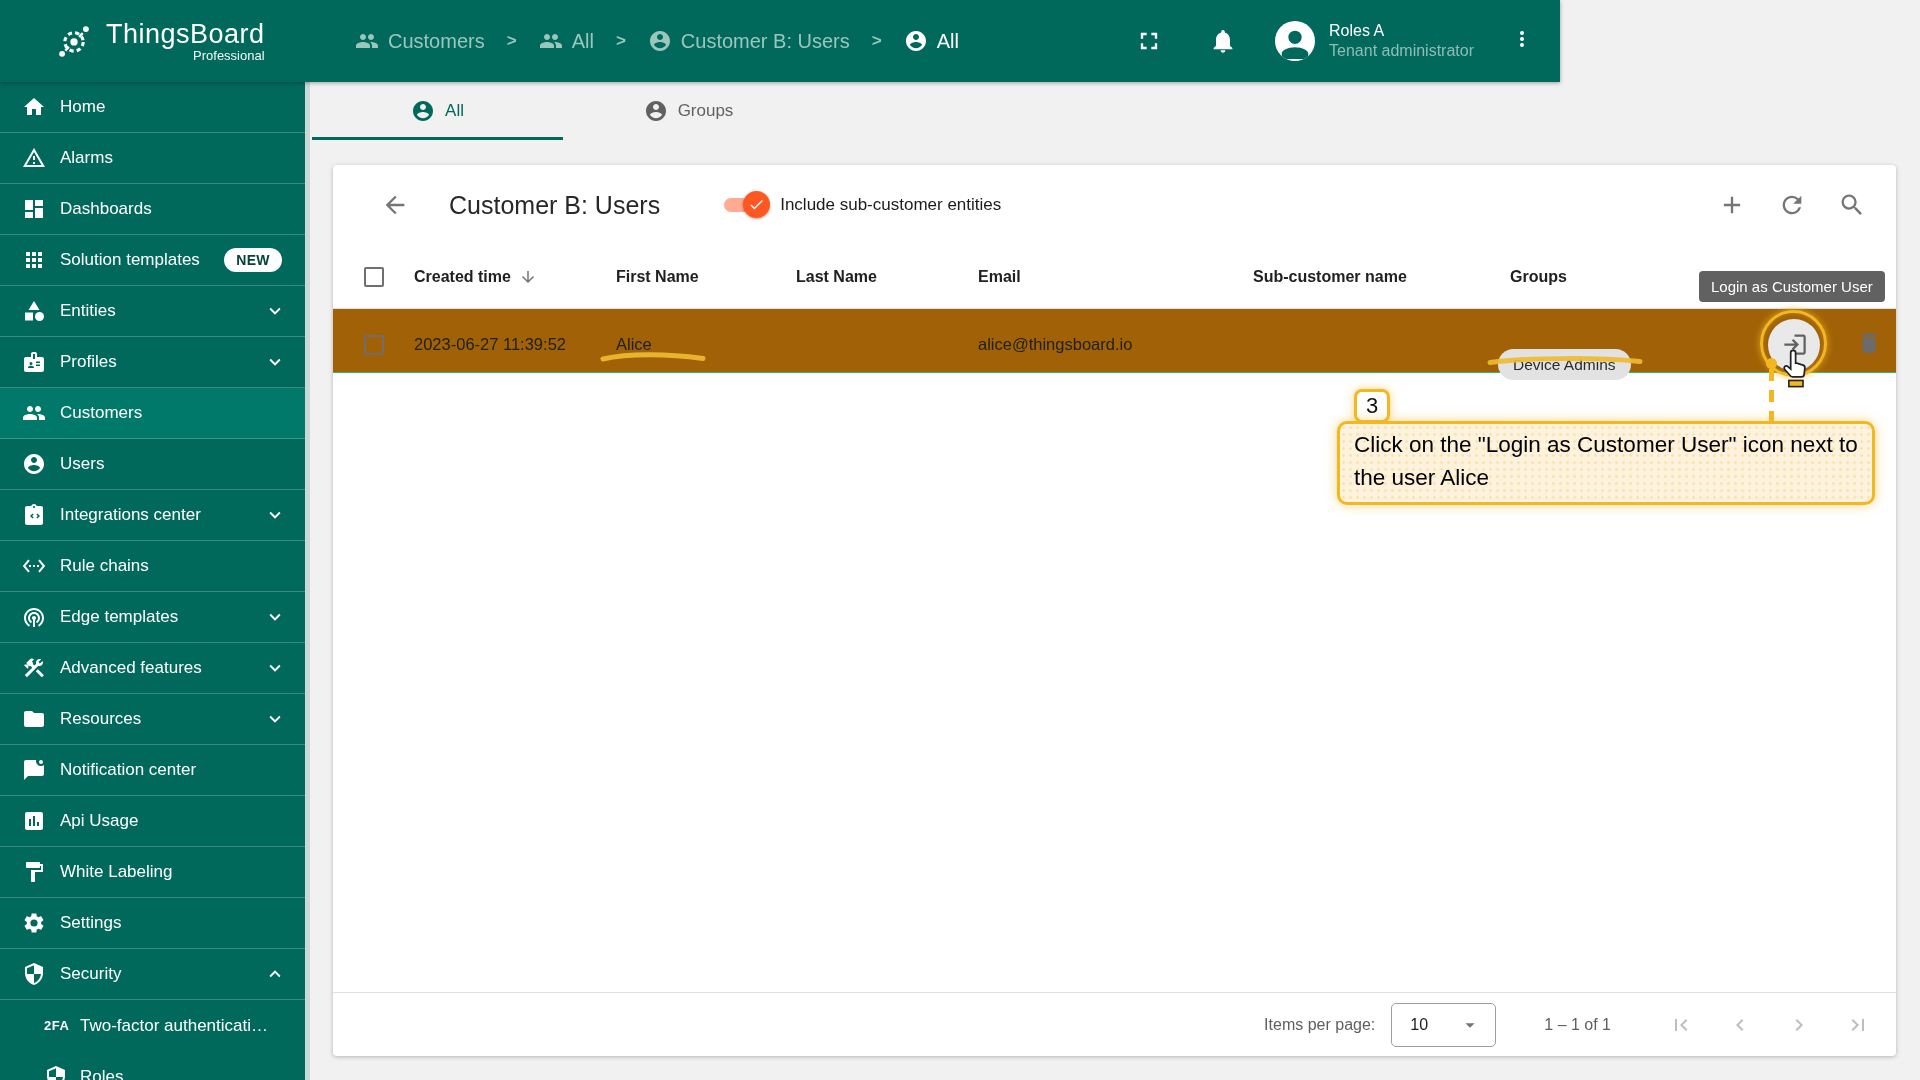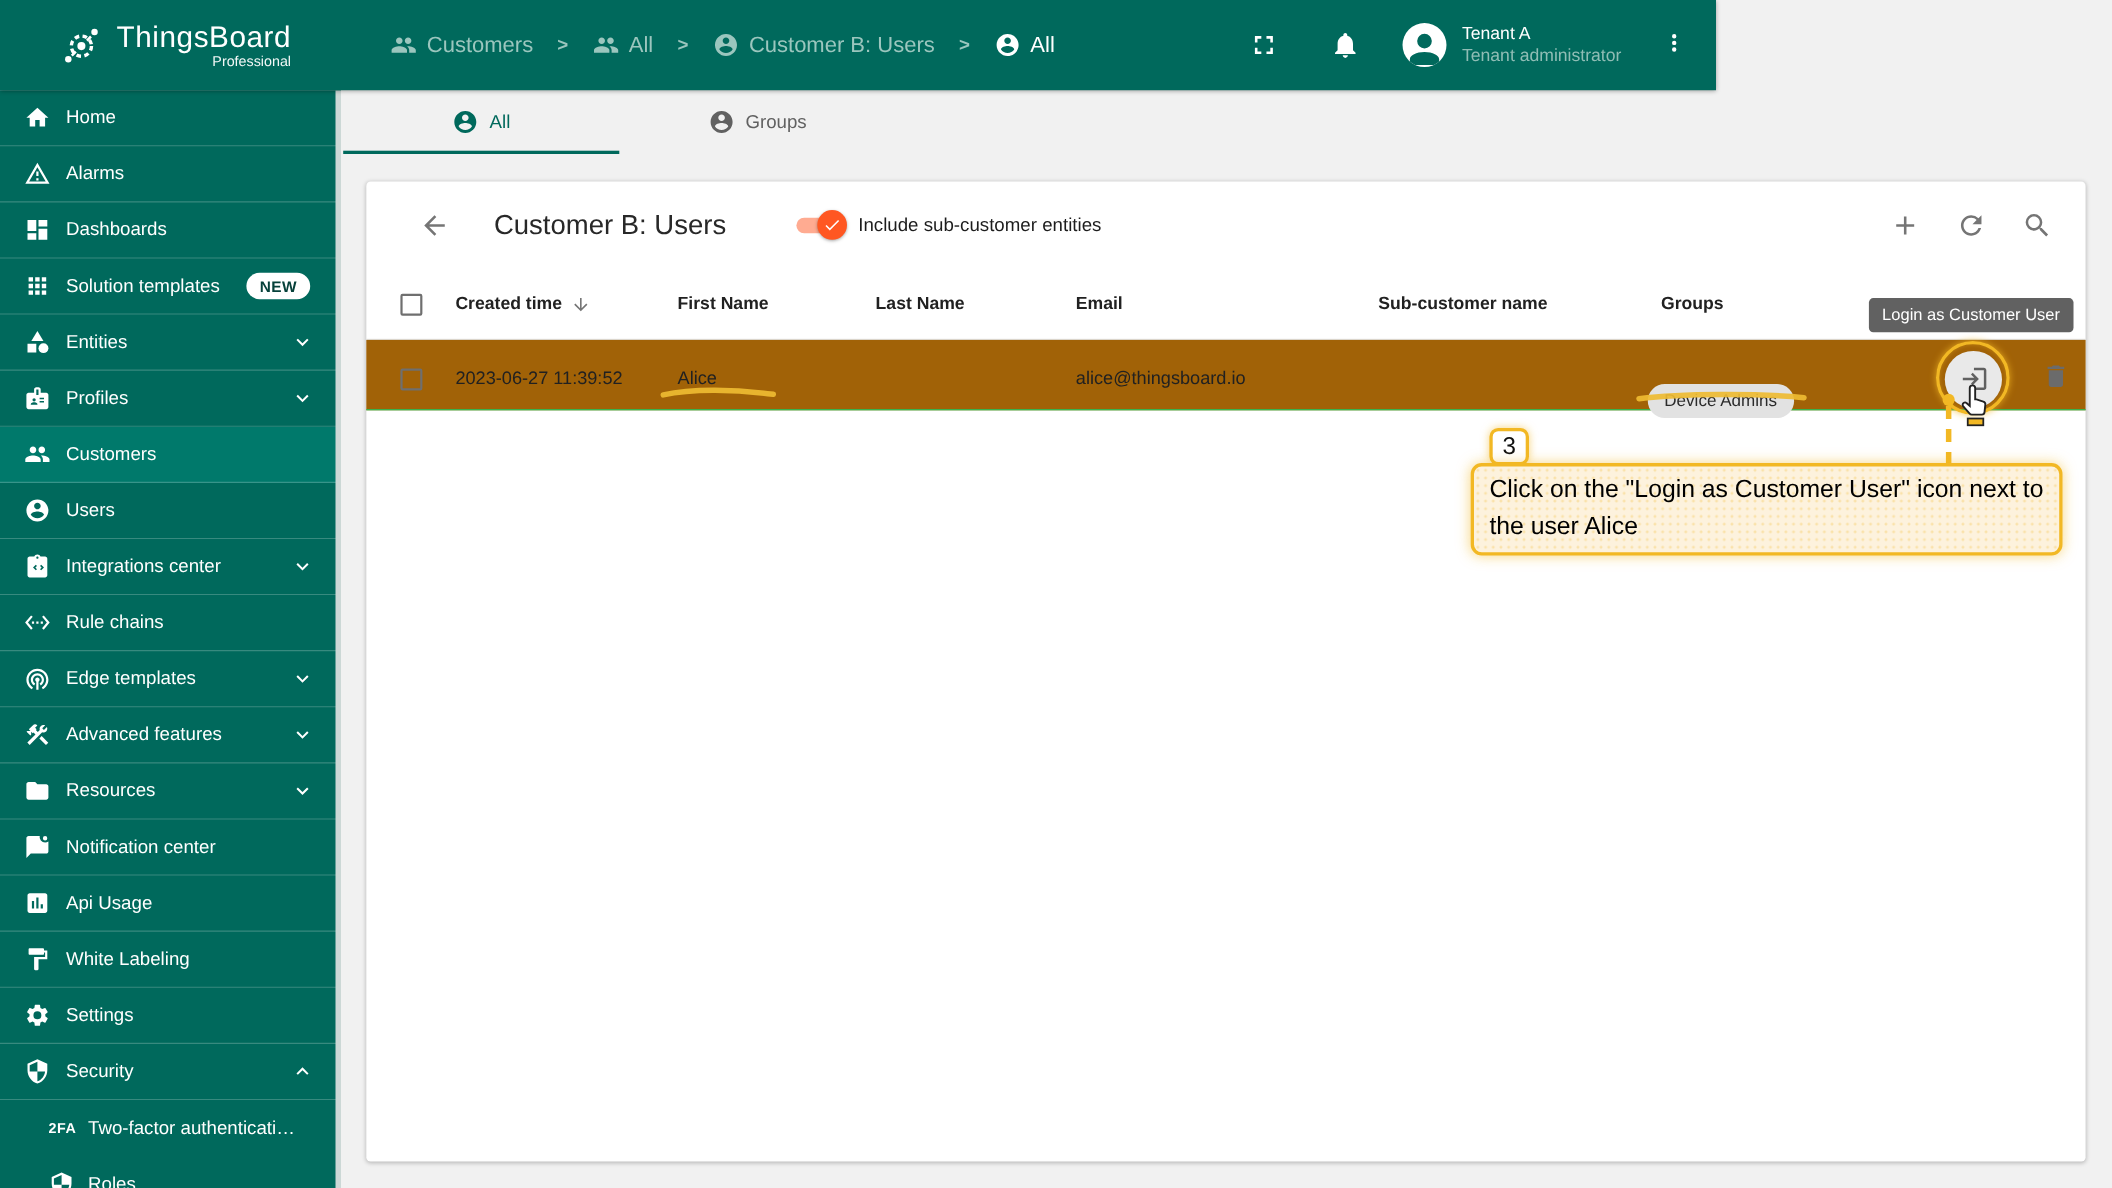--- a/index.html
+++ b/index.html
@@ -183,21 +183,21 @@
       </svg>
     <svg class="tb-icon bell-btn" viewBox="0 0 24 24">
         <path d="M12 22c1.1 0 2-.9 2-2h-4c0 1.1.9 2 2 2zm6-6v-5c0-3.07-1.64-5.64-4.5-6.32V4c0-.83-.67-1.5-1.5-1.5s-1.5.67-1.5 1.5v.68C7.63 5.36 6 7.92 6 11v5l-2 2v1h16v-1l-2-2z"></path>
       </svg>
     <div class="avatar-wrap">
       <svg viewBox="0 0 24 24">
           <path d="M12 4a4 4 0 1 1 0 8 4 4 0 0 1 0-8zm0 10c4.42 0 8 1.79 8 4v3H4v-3c0-2.21 3.58-4 8-4z"></path>
         </svg>
     </div>
     <div class="user-block">
-      <div class="user-name">Tenant A</div>
+      <div class="user-name">Roles A</div>
       <div class="user-role">Tenant administrator</div>
     </div>
     <div class="more-dots">
       <svg viewBox="0 0 24 24">
           <path d="M12 8a2 2 0 1 0 0-4 2 2 0 0 0 0 4zm0 2a2 2 0 1 0 0 4 2 2 0 0 0 0-4zm0 6a2 2 0 1 0 0 4 2 2 0 0 0 0-4z"></path>
         </svg>
     </div>
   </div>
 </div>
 
@@ -440,20 +440,44 @@
         <div class="delete-btn">
           <svg viewBox="0 0 24 24">
               <path d="M6 19c0 1.1.9 2 2 2h8c1.1 0 2-.9 2-2V7H6v12zM19 4h-3.5l-1-1h-5l-1 1H5v2h14V4z"></path>
             </svg>
         </div>
       </div>
     </div>
 
     <div class="card-spacer"></div>
 
+    <div class="card-footer">
+      <span class="pp-label">Items per page:</span>
+      <div class="pp-select">
+        <span>10</span>
+        <svg class="dd" viewBox="0 0 24 24">
+            <path d="M7 10l5 5 5-5z"></path>
+          </svg>
+      </div>
+      <span class="pp-range">1 – 1 of 1</span>
+      <div class="pager">
+        <svg viewBox="0 0 24 24">
+            <path d="M18.41 16.59L13.82 12l4.59-4.59L17 6l-6 6 6 6zM6 6h2v12H6z"></path>
+          </svg>
+        <svg viewBox="0 0 24 24">
+            <path d="M15.41 7.41L14 6l-6 6 6 6 1.41-1.41L10.83 12z"></path>
+          </svg>
+        <svg viewBox="0 0 24 24">
+            <path d="M10 6L8.59 7.41 13.17 12l-4.58 4.59L10 18l6-6z"></path>
+          </svg>
+        <svg viewBox="0 0 24 24">
+            <path d="M5.59 7.41L10.18 12l-4.59 4.59L7 18l6-6-6-6zM16 6h2v12h-2z"></path>
+          </svg>
+      </div>
+    </div>
   </div>
 </div>
 
 <div class="overlay">
   <div class="tooltip">Login as Customer User</div>
 
   <svg class="u-alice" width="106" height="14" viewBox="0 0 106 14">
     <path d="M3 9 C 28 3.5, 66 3.5, 103 8.5" stroke="#eebb32" stroke-width="5" fill="none" stroke-linecap="round" opacity=".92"></path>
   </svg>
   <svg class="u-chip" width="156" height="13" viewBox="0 0 156 13">

